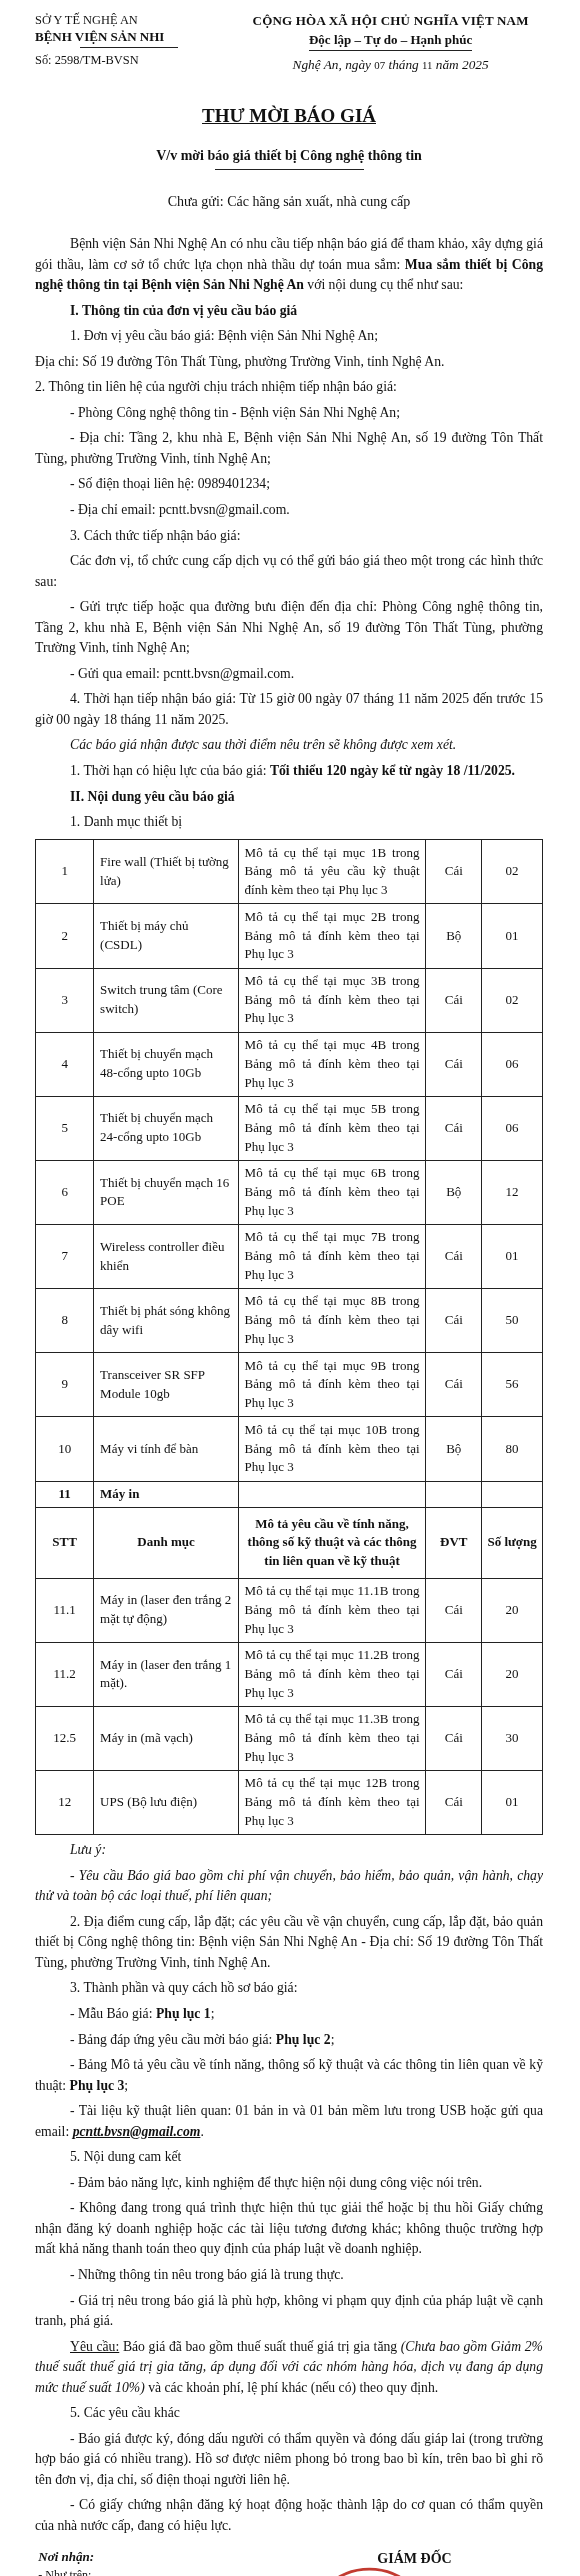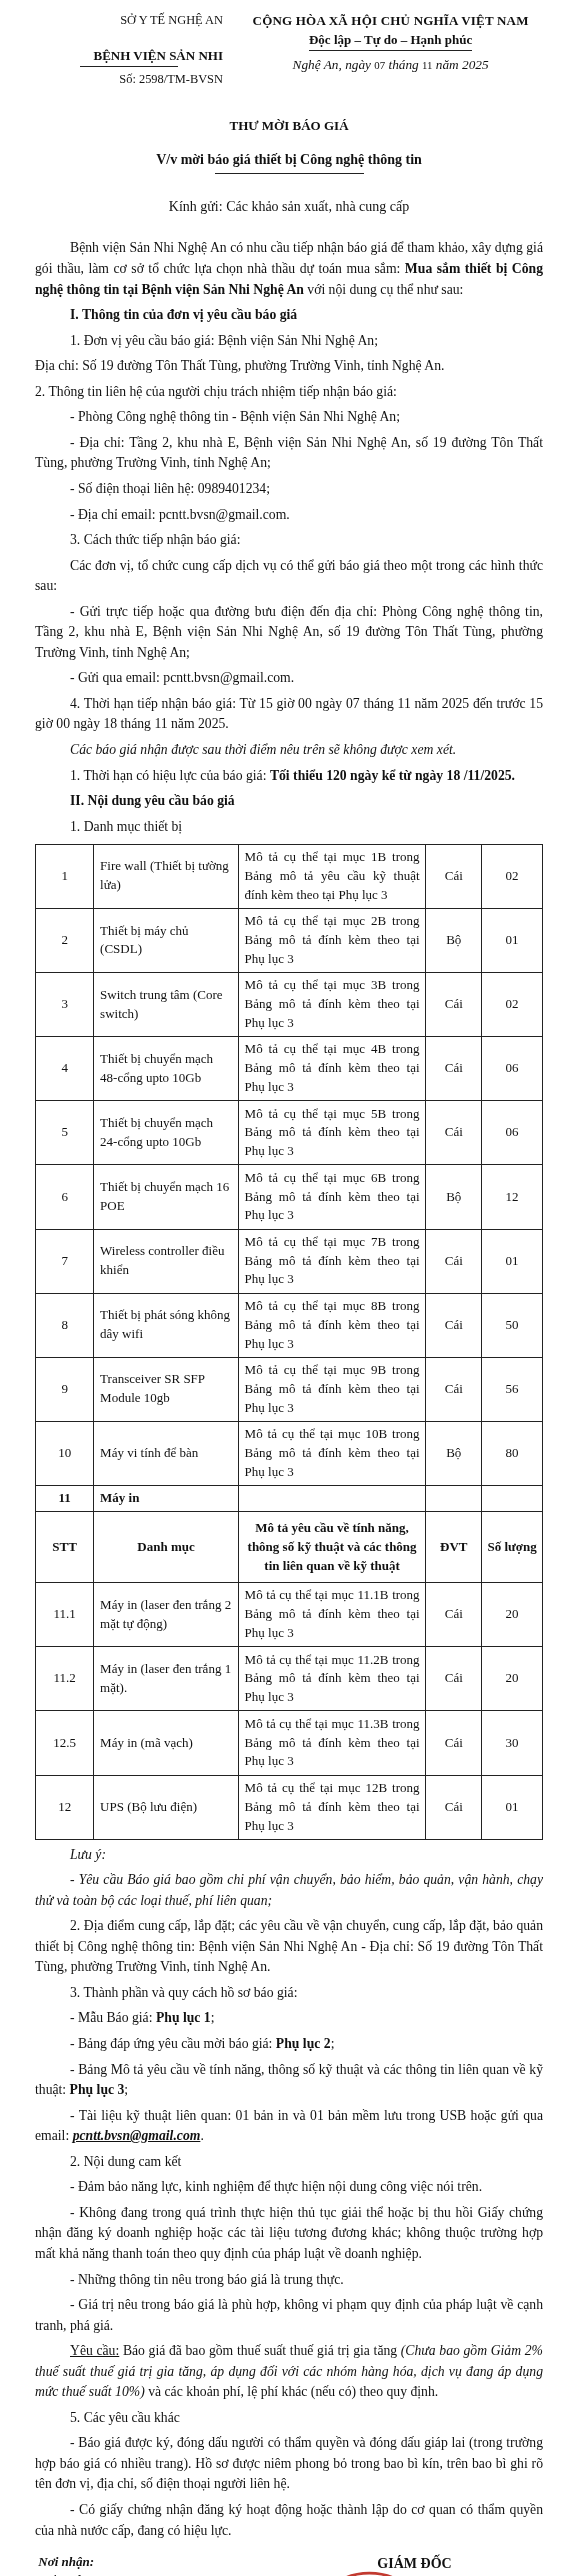--- a/index.html
+++ b/index.html
@@ -6,32 +6,32 @@
   body{
     width:581px;
     font-family:"Liberation Serif","DejaVu Serif",serif;
     color:#111;
     font-size:13.7px;
     line-height:1.5;
   }
   .page{padding:11.6px 38px 25px 35px;box-sizing:border-box;}
   
   .nat-header{display:flex;justify-content:space-between;}
-  .hdr-left{width:37%;text-align:right;font-size:12.4px;line-height:1.35;}
+  .hdr-left{width:37%;text-align:left;font-size:12.4px;line-height:1.35;}
   .hdr-right{width:60%;text-align:center;font-size:12.4px;line-height:1.35;}
-  .hdr-org{font-weight:bold;font-size:13px;margin-top:19px;}
+  .hdr-org{font-weight:bold;font-size:13px;}
   .hdr-org-underline{width:98px;border-bottom:1.2px solid #222;margin:0.8px auto 3.3px auto;height:0.8px;}
   .hdr-num{margin-top:1.7px;}
   .hdr-nation{font-weight:bold;font-size:13px;letter-spacing:0.2px;}
   .hdr-motto{font-weight:bold;font-size:13px;display:inline-block;border-bottom:1.2px solid #222;padding-bottom:1.7px;margin-top:1.7px;}
   .hdr-date{font-style:italic;margin-top:5px;font-size:13.3px;}
   .hdr-date .num{font-style:normal;font-size:10.8px;}
   
   .doc-title{text-align:center;margin-top:28px;}
-  .doc-title-main{font-weight:bold;font-size:13px;}
+  .doc-title-main{font-weight:bold;font-size:19px;text-decoration:underline;}
   .doc-title-sub{font-weight:bold;font-size:14px;margin-top:14px;}
   .doc-title-underline{width:149px;border-bottom:1.2px solid #222;margin:2.5px auto 0 auto;height:0.8px;}
   .salutation{text-align:center;margin-top:21.6px;font-size:14px;}
   
   p{margin:5px 0;text-align:justify;}
   .ind{text-indent:35px;}
   .bold{font-weight:bold;}
   .ital{font-style:italic;}
   .underline{text-decoration:underline;}
   .email-strong{font-weight:bold;font-style:italic;text-decoration:underline;}
@@ -79,21 +79,21 @@
       </div>
     </div>
   </div>
 
   <div class="doc-title">
     <div class="doc-title-main">THƯ MỜI BÁO GIÁ</div>
     <div class="doc-title-sub">V/v mời báo giá thiết bị Công nghệ thông tin</div>
     <div class="doc-title-underline"></div>
   </div>
 
-  <div class="salutation">Kính gửi:  Các khảo sản xuất, nhà cung cấp</div>
+  <div class="salutation">Chưa gửi:  Các hãng sản xuất, nhà cung cấp</div>
 
   <p class="ind intro">
     <span>Bệnh viện Sản Nhi Nghệ An có nhu cầu tiếp nhận báo giá để tham khảo, xây dựng giá gói thầu, làm cơ sở tổ chức lựa chọn nhà thầu dự toán mua sắm: </span><span class="bold">Mua sắm thiết bị Công nghệ thông tin tại Bệnh viện Sản Nhi Nghệ An</span><span> với nội dung cụ thể như sau:</span>
   </p>
 
   <p class="ind bold">I. Thông tin của đơn vị yêu cầu báo giá</p>
   <p class="ind">1. Đơn vị yêu cầu báo giá: Bệnh viện Sản Nhi Nghệ An;</p>
   <p>Địa chỉ: Số 19 đường Tôn Thất Tùng, phường Trường Vinh, tỉnh Nghệ An.</p>
   <p>2. Thông tin liên hệ của người chịu trách nhiệm tiếp nhận báo giá:</p>
   <p class="ind">- Phòng Công nghệ thông tin - Bệnh viện Sản Nhi Nghệ An;</p>
@@ -246,21 +246,21 @@
   </p>
   <p class="ind">
     <span>- Bảng đáp ứng yêu cầu mời báo giá:  </span><span class="bold">Phụ lục 2</span><span>;</span>
   </p>
   <p class="ind">
     <span>- Bảng Mô tả yêu cầu về tính năng, thông số kỹ thuật và các thông tin liên quan về kỹ thuật: </span><span class="bold">Phụ lục 3</span><span>;</span>
   </p>
   <p class="ind">
     <span>- Tài liệu  kỹ thuật liên  quan: 01 bản in  và 01 bản mềm lưu trong USB hoặc gửi qua email:  </span><span class="email-strong">pcntt.bvsn@gmail.com</span><span>.</span>
   </p>
-  <p class="ind">2. Nội dung cam kết</p>
+  <p class="ind">5. Nội dung cam kết</p>
   <p class="ind">- Đảm bảo năng lực, kinh nghiệm để thực hiện nội dung công việc nói trên.</p>
   <p class="ind">- Không đang trong quá trình thực hiện thủ tục giải thể hoặc bị thu hồi Giấy chứng nhận đăng ký doanh nghiệp hoặc các tài liệu tương đương khác; không thuộc trường hợp mất khả năng thanh toán theo quy định của pháp luật về doanh nghiệp.</p>
   <p class="ind">- Những thông tin nêu trong báo giá là trung thực.</p>
   <p class="ind">- Giá trị nêu trong báo giá là phù hợp, không vi phạm quy định của pháp luật về cạnh tranh, phá giá.</p>
   <p class="ind">
     <span class="underline">Yêu cầu:</span><span> Báo giá đã bao gồm thuế suất thuế giá trị gia tăng </span><span class="ital">(Chưa bao gồm Giảm 2% thuế suất thuế giá trị gia tăng, áp dụng đối với các nhóm hàng hóa, dịch vụ đang áp dụng mức thuế suất 10%)</span><span> và các khoản phí, lệ phí khác (nếu có) theo quy định.</span>
   </p>
   <p class="ind">5. Các yêu cầu khác</p>
   <p class="ind">- Báo giá được ký, đóng dấu người có thẩm quyền và đóng dấu giáp lai (trong trường hợp báo giá có nhiều trang). Hồ sơ được niêm phong bỏ trong bao bì kín, trên bao bì ghi rõ tên đơn vị, địa chỉ, số điện thoại người liên hệ.</p>
   <p class="ind">- Có giấy chứng nhận đăng ký hoạt động hoặc thành lập do cơ quan có thẩm quyền của nhà nước cấp, đang có hiệu lực.</p>

